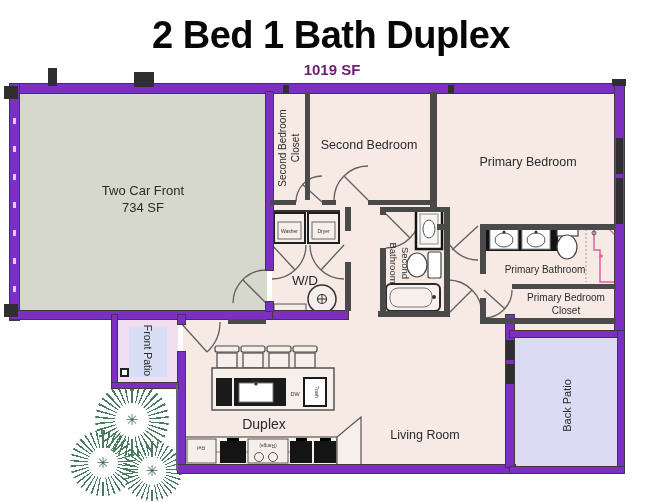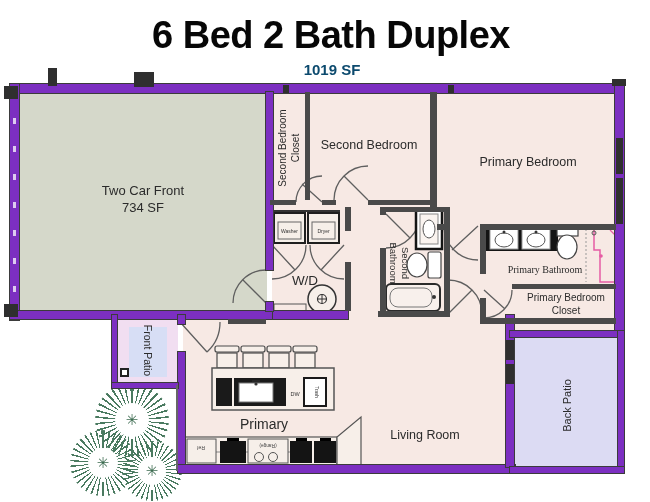--- a/index.html
+++ b/index.html
@@ -7,21 +7,21 @@
           font-family:"Liberation Sans",sans-serif;}
   
   .logo{position:absolute;left:92px;top:6px;width:57px;height:57px;border-radius:50%;
         background:#0d0a08;display:flex;flex-direction:column;align-items:center;justify-content:center;}
   .logo .the{font-family:"DejaVu Serif",serif;font-size:8.5px;letter-spacing:3px;color:#ead9ae;margin-top:2px;}
   .logo .w{font-family:"DejaVu Serif",serif;font-weight:bold;font-size:30px;line-height:28px;color:#ecdfbd;
            text-shadow:0 1px 0 #6b5a33;}
   .title{position:absolute;left:152px;top:14px;width:445px;font-size:38px;font-weight:bold;
          letter-spacing:-0.5px;color:#070707;white-space:nowrap;}
   .subtitle{position:absolute;left:272px;top:61px;width:120px;text-align:center;font-size:15px;
-            font-weight:bold;color:#0c4a6e;}
+            font-weight:bold;color:#701a75;}
   
   .fill{position:absolute;}
   .pink{background:#f7e9e4;}
   .sage{background:#d5d8ca;}
   .bpatio{background:#dcdbf3;}
   .fpatio{background:#f1def1;}
   .rug{background:#d7def5;}
   
   .w{position:absolute;}
   .ext{background:#7c2fc1;box-shadow:0 0 0 1px #3b3b3b;}
@@ -40,21 +40,21 @@
          opacity:.75;z-index:4;}
   .corner-sq{position:absolute;background:#ffffff;border:2px solid #222222;box-sizing:border-box;z-index:4;}
   .svg-layer{position:absolute;left:0;top:0;z-index:2;pointer-events:none;}
   .z1{z-index:1}.z3{z-index:3}.z4{z-index:4}
 </style>
 </head>
 <body>
 
 <div class="canvas">
 
-  <div class="title">6 Bed 2 Bath Duplex</div>
+  <div class="title">2 Bed 1 Bath Duplex</div>
   <div class="subtitle">1019 SF</div>
 
   <div class="fill pink z1" style="left:272px;top:92px;width:343px;height:240px;"></div>
   <div class="fill pink z1" style="left:183px;top:318px;width:325px;height:148px;"></div>
   <div class="fill pink z1" style="left:348px;top:308px;width:30px;height:12px;"></div>
   <div class="fill pink z1" style="left:450px;top:308px;width:30px;height:12px;"></div>
   <div class="fill sage z1" style="left:17px;top:92px;width:250px;height:220px;"></div>
   <div class="fill fpatio z1" style="left:117px;top:318px;width:61px;height:66px;"></div>
   <div class="fill rug z1" style="left:129px;top:327px;width:38px;height:50px;"></div>
   <div class="fill bpatio z1" style="left:512px;top:335px;width:108px;height:134px;"></div>
@@ -225,23 +225,23 @@
     <div>Second Bedroom</div>
     <div>Closet</div>
   </div>
   <div class="room-label" style="left:299px;top:137px;width:140px;font-size:12.5px;">Second Bedroom</div>
   <div class="room-label" style="left:453px;top:154px;width:150px;font-size:12.5px;">Primary Bedroom</div>
   <div class="room-label" style="left:281px;top:272px;width:48px;font-size:13.5px;">W/D</div>
   <div class="room-label rot" style="left:361px;top:250px;width:76px;height:26px;font-size:9.5px;transform:rotate(90deg);line-height:1.25;">
     <div>Second</div>
     <div>Bathroom</div>
   </div>
-  <div class="room-label" style="left:494px;top:263px;width:102px;font-size:10px;font-family:Liberation Serif, serif;">Primary Bathroom</div>
+  <div class="room-label" style="left:494px;top:263px;width:102px;font-size:10px;">Primary Bathroom</div>
   <div class="room-label" style="left:514px;top:291px;width:104px;font-size:10px;">
     <div>Primary Bedroom</div>
     <div>Closet</div>
   </div>
   <div class="room-label" style="left:364px;top:379px;width:122px;font-size:12.5px;margin-top:48px;">Living Room</div>
-  <div class="room-label" style="left:222px;top:415px;width:84px;font-size:14px;">Primary</div>
+  <div class="room-label" style="left:222px;top:415px;width:84px;font-size:14px;">Duplex</div>
   <div class="room-label rot" style="left:111px;top:343px;width:72px;height:15px;font-size:10.5px;transform:rotate(90deg);">Front Patio</div>
   <div class="room-label rot" style="left:524px;top:397px;width:86px;height:17px;font-size:11px;transform:rotate(-90deg);">Back Patio</div>
 
 </div>
 
 </body></html>

